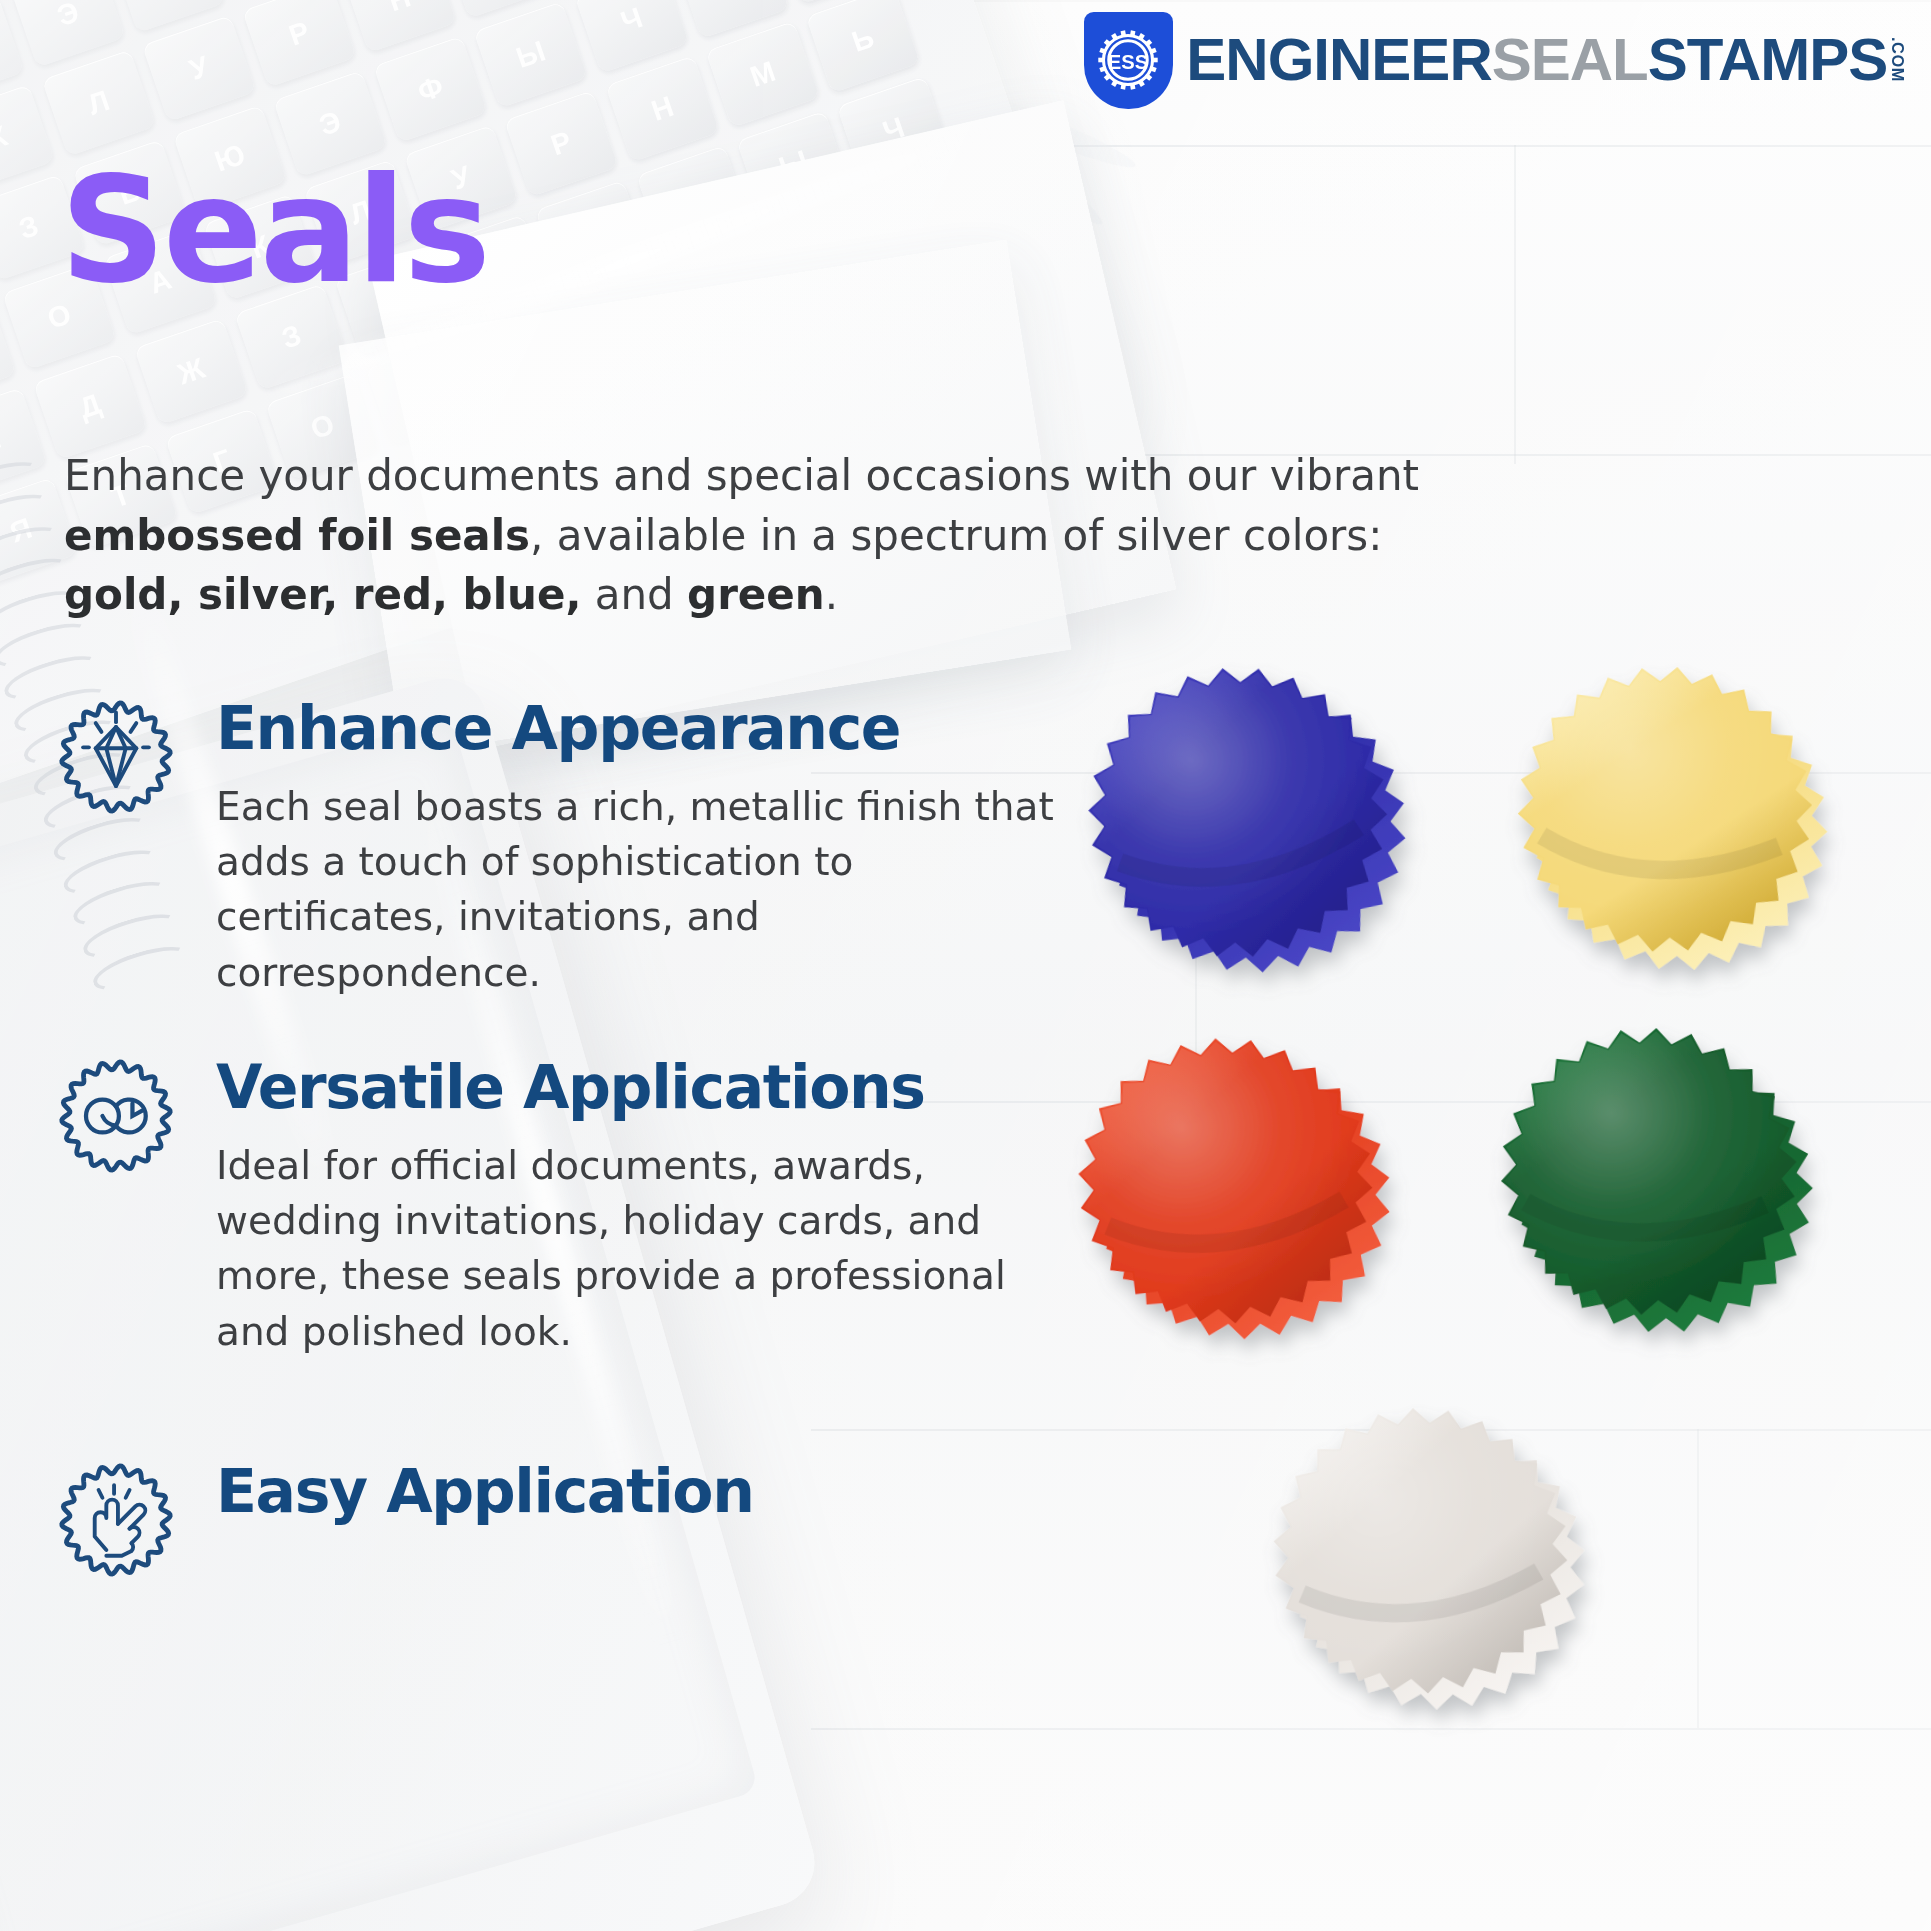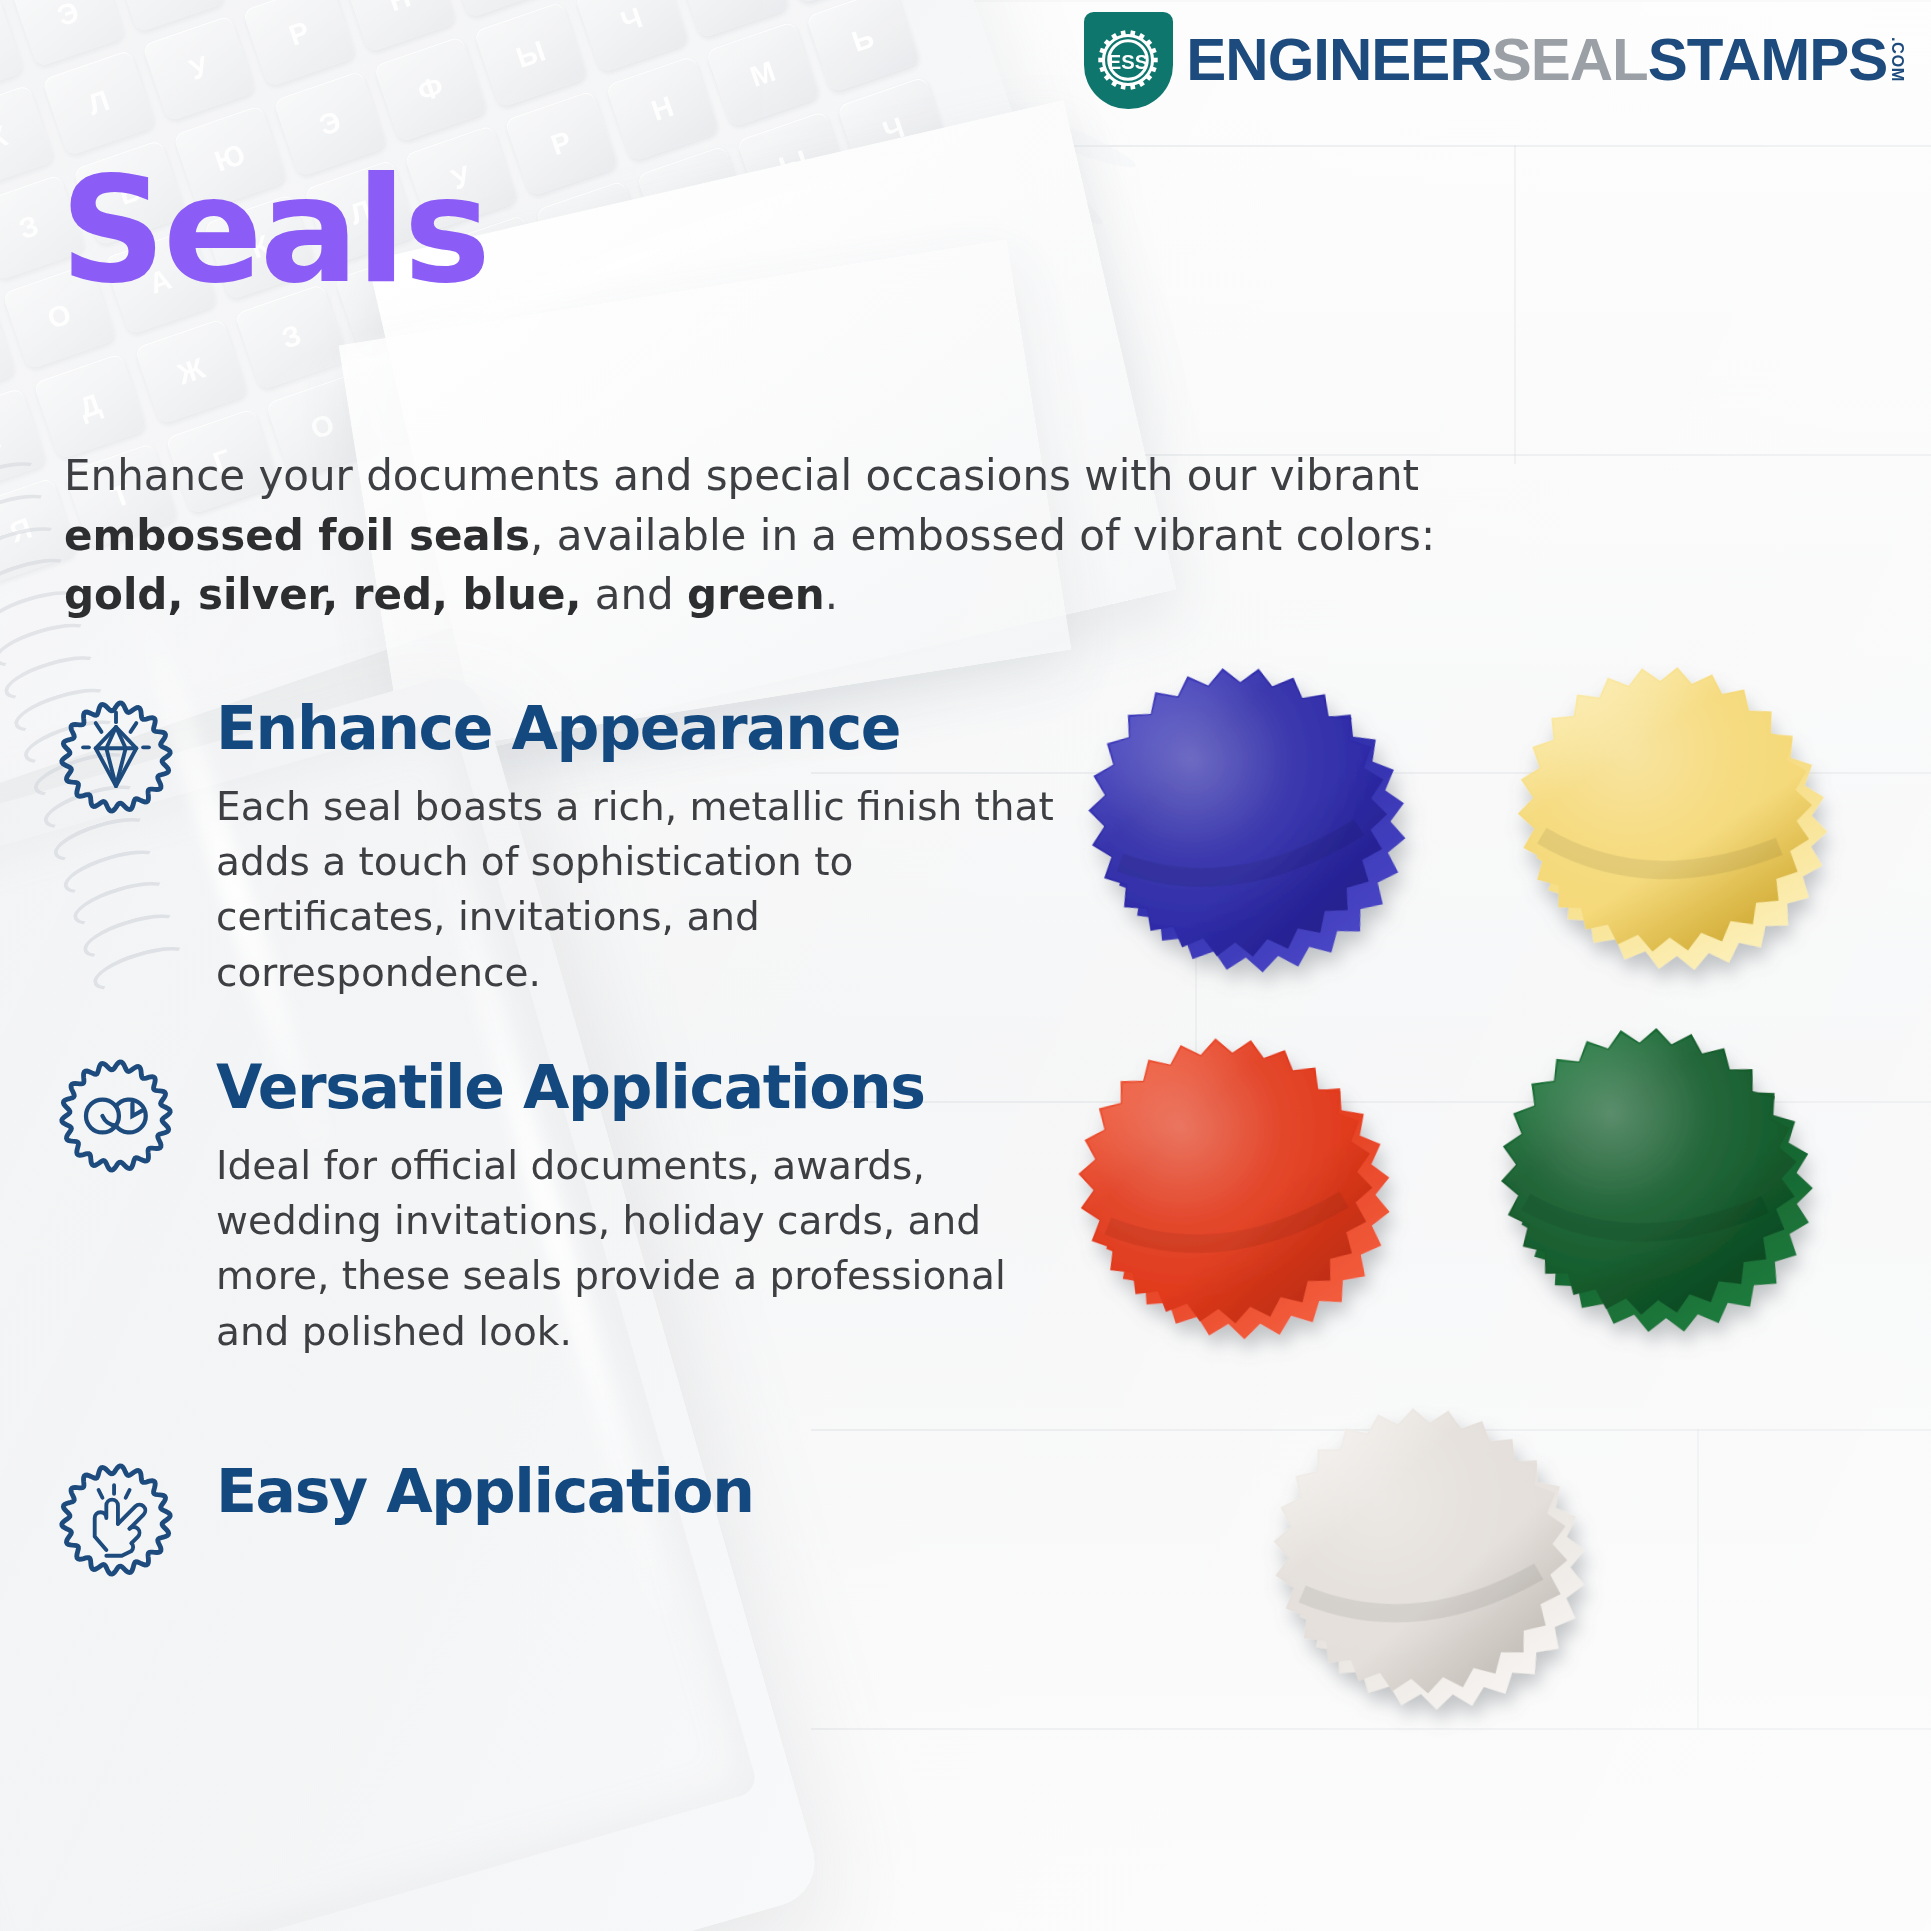--- a/index.html
+++ b/index.html
@@ -79,21 +79,21 @@
   .plank-v{position:absolute;width:1.9px;background:rgba(193,199,206,.26);}
   .bg-veil{position:absolute;inset:0;background:linear-gradient(115deg,rgba(255,255,255,.42),rgba(255,255,255,.14) 40%,rgba(255,255,255,.50));}
 
   
   #content{position:absolute;inset:0;}
 
   
   .logo{position:absolute;right:27px;top:11.6px;display:flex;align-items:center;gap:13.5px;}
   .logo-shield{
     width:89px;height:97px;position:relative;flex:0 0 auto;
-    background:#0f766e;
+    background:#1d4ed8;
     border-radius:9.7px 9.7px 44px 44px;
     display:flex;align-items:center;justify-content:center;
   }
   .logo-gear{position:absolute;left:50%;top:50%;transform:translate(-50%,-50%);}
   .logo-words{display:flex;align-items:flex-end;line-height:.84;}
   .lw{font-weight:800;font-size:60px;letter-spacing:-1px;font-family:"Liberation Sans", sans-serif;}
   .lw-navy{color:#1d4b7d;}
   .lw-grey{color:#9aa0a6;}
   .lw-dot{
     writing-mode:vertical-rl;font-size:16.4px;font-weight:800;color:#1d4b7d;
@@ -292,21 +292,21 @@
       <span class="lw lw-navy">ENGINEER</span>
       <span class="lw lw-grey">SEAL</span>
       <span class="lw lw-navy">STAMPS</span>
       <span class="lw-dot">.COM</span>
     </div>
   </div>
 
   <div class="title-bold">Seals</div>
 
   <p class="intro">
-    <span>Enhance your documents and special occasions with our vibrant </span><b>embossed foil seals</b><span>, available in a embossed of vibrant colors: </span><b>gold, silver, red, blue,</b><span> and </span><b>green</b><span>.</span>
+    <span>Enhance your documents and special occasions with our vibrant </span><b>embossed foil seals</b><span>, available in a spectrum of silver colors: </span><b>gold, silver, red, blue,</b><span> and </span><b>green</b><span>.</span>
   </p>
 
   <div class="feature f1">
     <div class="badge">
       <svg viewBox="0 0 124 124" aria-hidden="true">
         <path class="scallop" d="M62.00,10.00 L63.34,8.19 L64.76,6.79 L66.19,6.06 L67.59,6.18 L68.87,7.15 L70.02,8.78 L71.03,10.79 L71.94,12.82 L72.84,14.51 L73.82,15.58 L74.97,15.89 L76.36,15.45 L77.98,14.44 L79.79,13.14 L81.66,11.90 L83.47,11.06 L85.07,10.87 L86.34,11.46 L87.22,12.80 L87.74,14.73 L88.00,16.97 L88.16,19.18 L88.43,21.08 L88.99,22.42 L89.96,23.10 L91.42,23.17 L93.29,22.77 L95.42,22.17 L97.61,21.65 L99.60,21.47 L101.17,21.84 L102.16,22.83 L102.53,24.40 L102.35,26.39 L101.83,28.58 L101.23,30.71 L100.83,32.58 L100.90,34.04 L101.58,35.01 L102.92,35.57 L104.82,35.84 L107.03,36.00 L109.27,36.26 L111.20,36.78 L112.54,37.66 L113.13,38.93 L112.94,40.53 L112.10,42.34 L110.86,44.21 L109.56,46.02 L108.55,47.64 L108.11,49.03 L108.42,50.18 L109.49,51.16 L111.18,52.06 L113.21,52.97 L115.22,53.98 L116.85,55.13 L117.82,56.41 L117.94,57.81 L117.21,59.24 L115.81,60.66 L114.00,62.00 L112.16,63.25 L110.66,64.43 L109.77,65.58 L109.67,66.77 L110.34,68.06 L111.62,69.48 L113.21,71.03 L114.76,72.66 L115.90,74.30 L116.36,75.84 L116.00,77.19 L114.83,78.30 L113.02,79.14 L110.86,79.79 L108.71,80.33 L106.89,80.92 L105.67,81.70 L105.16,82.79 L105.35,84.22 L106.07,86.00 L107.03,88.00 L107.93,90.06 L108.44,91.99 L108.35,93.60 L107.55,94.74 L106.07,95.38 L104.08,95.56 L101.83,95.42 L99.62,95.20 L97.71,95.14 L96.29,95.45 L95.45,96.29 L95.14,97.71 L95.20,99.62 L95.42,101.83 L95.56,104.08 L95.38,106.07 L94.74,107.55 L93.60,108.35 L91.99,108.44 L90.06,107.93 L88.00,107.03 L86.00,106.07 L84.22,105.35 L82.79,105.16 L81.70,105.67 L80.92,106.89 L80.33,108.71 L79.79,110.86 L79.14,113.02 L78.30,114.83 L77.19,116.00 L75.84,116.36 L74.30,115.90 L72.66,114.76 L71.03,113.21 L69.48,111.62 L68.06,110.34 L66.77,109.67 L65.58,109.77 L64.43,110.66 L63.25,112.16 L62.00,114.00 L60.66,115.81 L59.24,117.21 L57.81,117.94 L56.41,117.82 L55.13,116.85 L53.98,115.22 L52.97,113.21 L52.06,111.18 L51.16,109.49 L50.18,108.42 L49.03,108.11 L47.64,108.55 L46.02,109.56 L44.21,110.86 L42.34,112.10 L40.53,112.94 L38.93,113.13 L37.66,112.54 L36.78,111.20 L36.26,109.27 L36.00,107.03 L35.84,104.82 L35.57,102.92 L35.01,101.58 L34.04,100.90 L32.58,100.83 L30.71,101.23 L28.58,101.83 L26.39,102.35 L24.40,102.53 L22.83,102.16 L21.84,101.17 L21.47,99.60 L21.65,97.61 L22.17,95.42 L22.77,93.29 L23.17,91.42 L23.10,89.96 L22.42,88.99 L21.08,88.43 L19.18,88.16 L16.97,88.00 L14.73,87.74 L12.80,87.22 L11.46,86.34 L10.87,85.07 L11.06,83.47 L11.90,81.66 L13.14,79.79 L14.44,77.98 L15.45,76.36 L15.89,74.97 L15.58,73.82 L14.51,72.84 L12.82,71.94 L10.79,71.03 L8.78,70.02 L7.15,68.87 L6.18,67.59 L6.06,66.19 L6.79,64.76 L8.19,63.34 L10.00,62.00 L11.84,60.75 L13.34,59.57 L14.23,58.42 L14.33,57.23 L13.66,55.94 L12.38,54.52 L10.79,52.97 L9.24,51.34 L8.10,49.70 L7.64,48.16 L8.00,46.81 L9.17,45.70 L10.98,44.86 L13.14,44.21 L15.29,43.67 L17.11,43.08 L18.33,42.30 L18.84,41.21 L18.65,39.78 L17.93,38.00 L16.97,36.00 L16.07,33.94 L15.56,32.01 L15.65,30.40 L16.45,29.26 L17.93,28.62 L19.92,28.44 L22.17,28.58 L24.38,28.80 L26.29,28.86 L27.71,28.55 L28.55,27.71 L28.86,26.29 L28.80,24.38 L28.58,22.17 L28.44,19.92 L28.62,17.93 L29.26,16.45 L30.40,15.65 L32.01,15.56 L33.94,16.07 L36.00,16.97 L38.00,17.93 L39.78,18.65 L41.21,18.84 L42.30,18.33 L43.08,17.11 L43.67,15.29 L44.21,13.14 L44.86,10.98 L45.70,9.17 L46.81,8.00 L48.16,7.64 L49.70,8.10 L51.34,9.24 L52.97,10.79 L54.52,12.38 L55.94,13.66 L57.23,14.33 L58.42,14.23 L59.57,13.34 L60.75,11.84 L62.00,10.00 Z" fill="none" stroke="#1d4b7d" stroke-width="5"></path>
         <g fill="none" stroke="#1d4b7d" stroke-width="4" stroke-linejoin="round" stroke-linecap="round">
           <path d="M41 53 L62 31 L83 53 L62 92 Z"></path>
           <path d="M41 53 H83"></path>
           <path d="M52 53 L62 92"></path>

